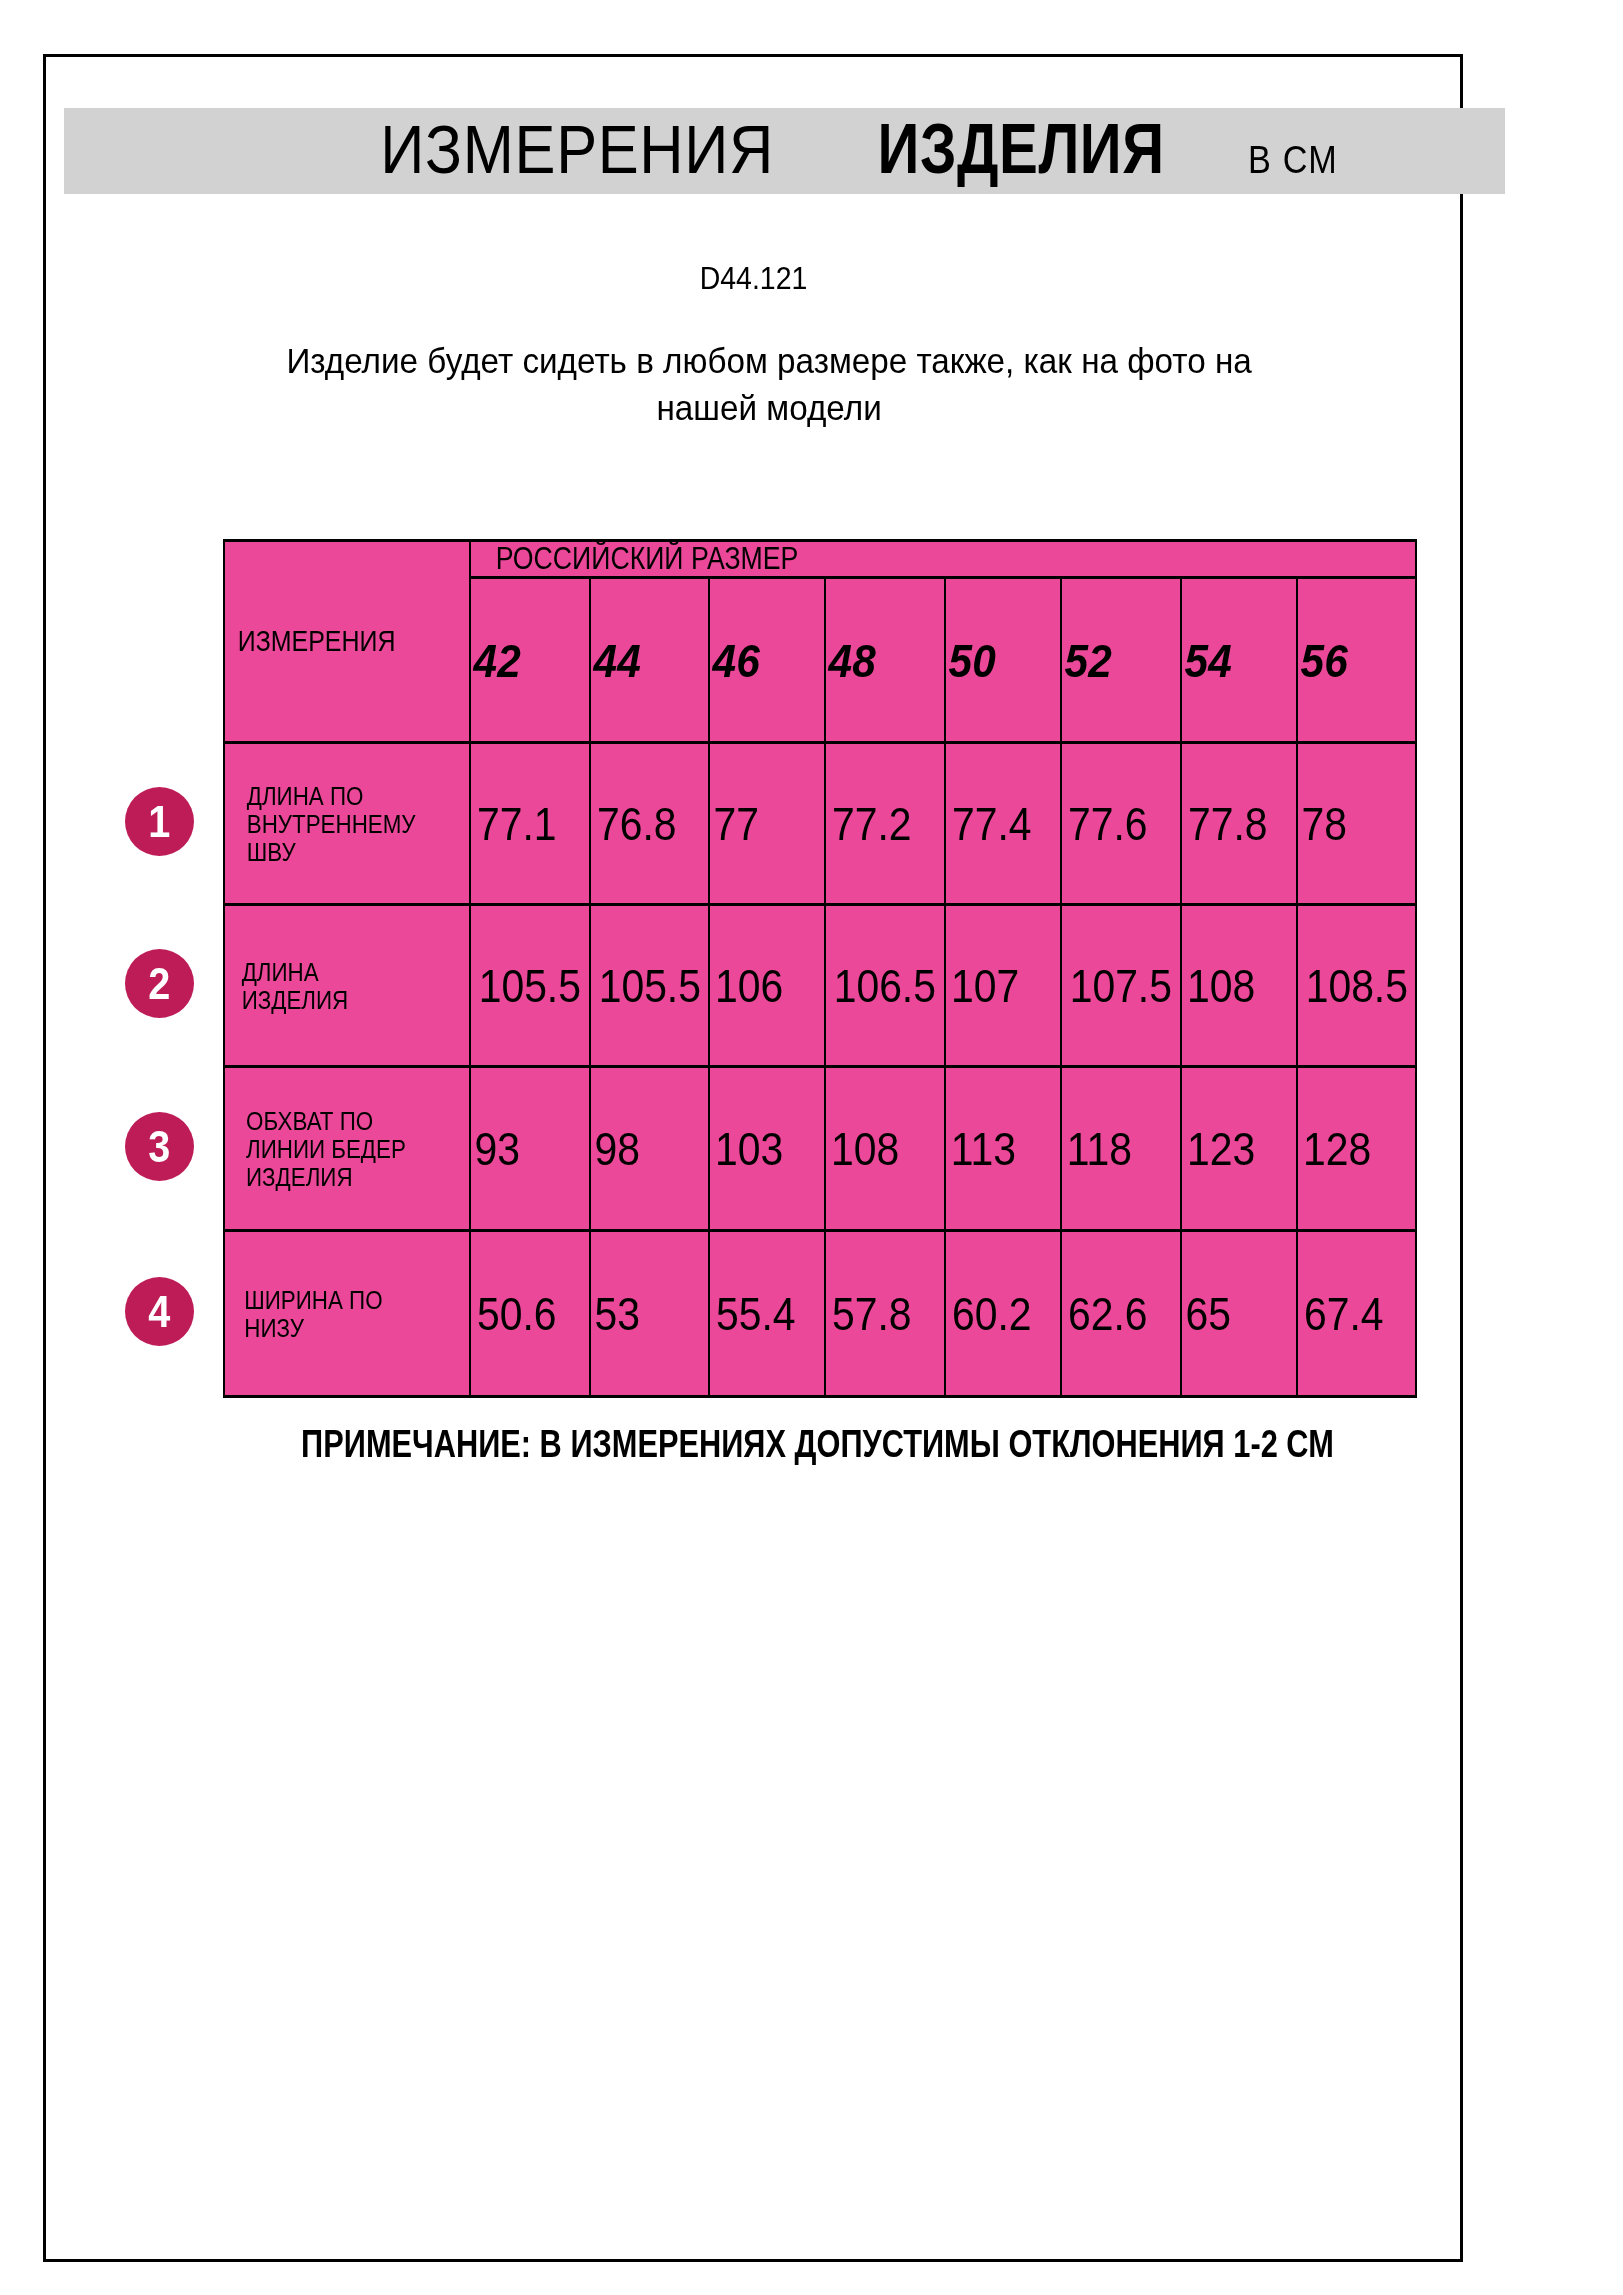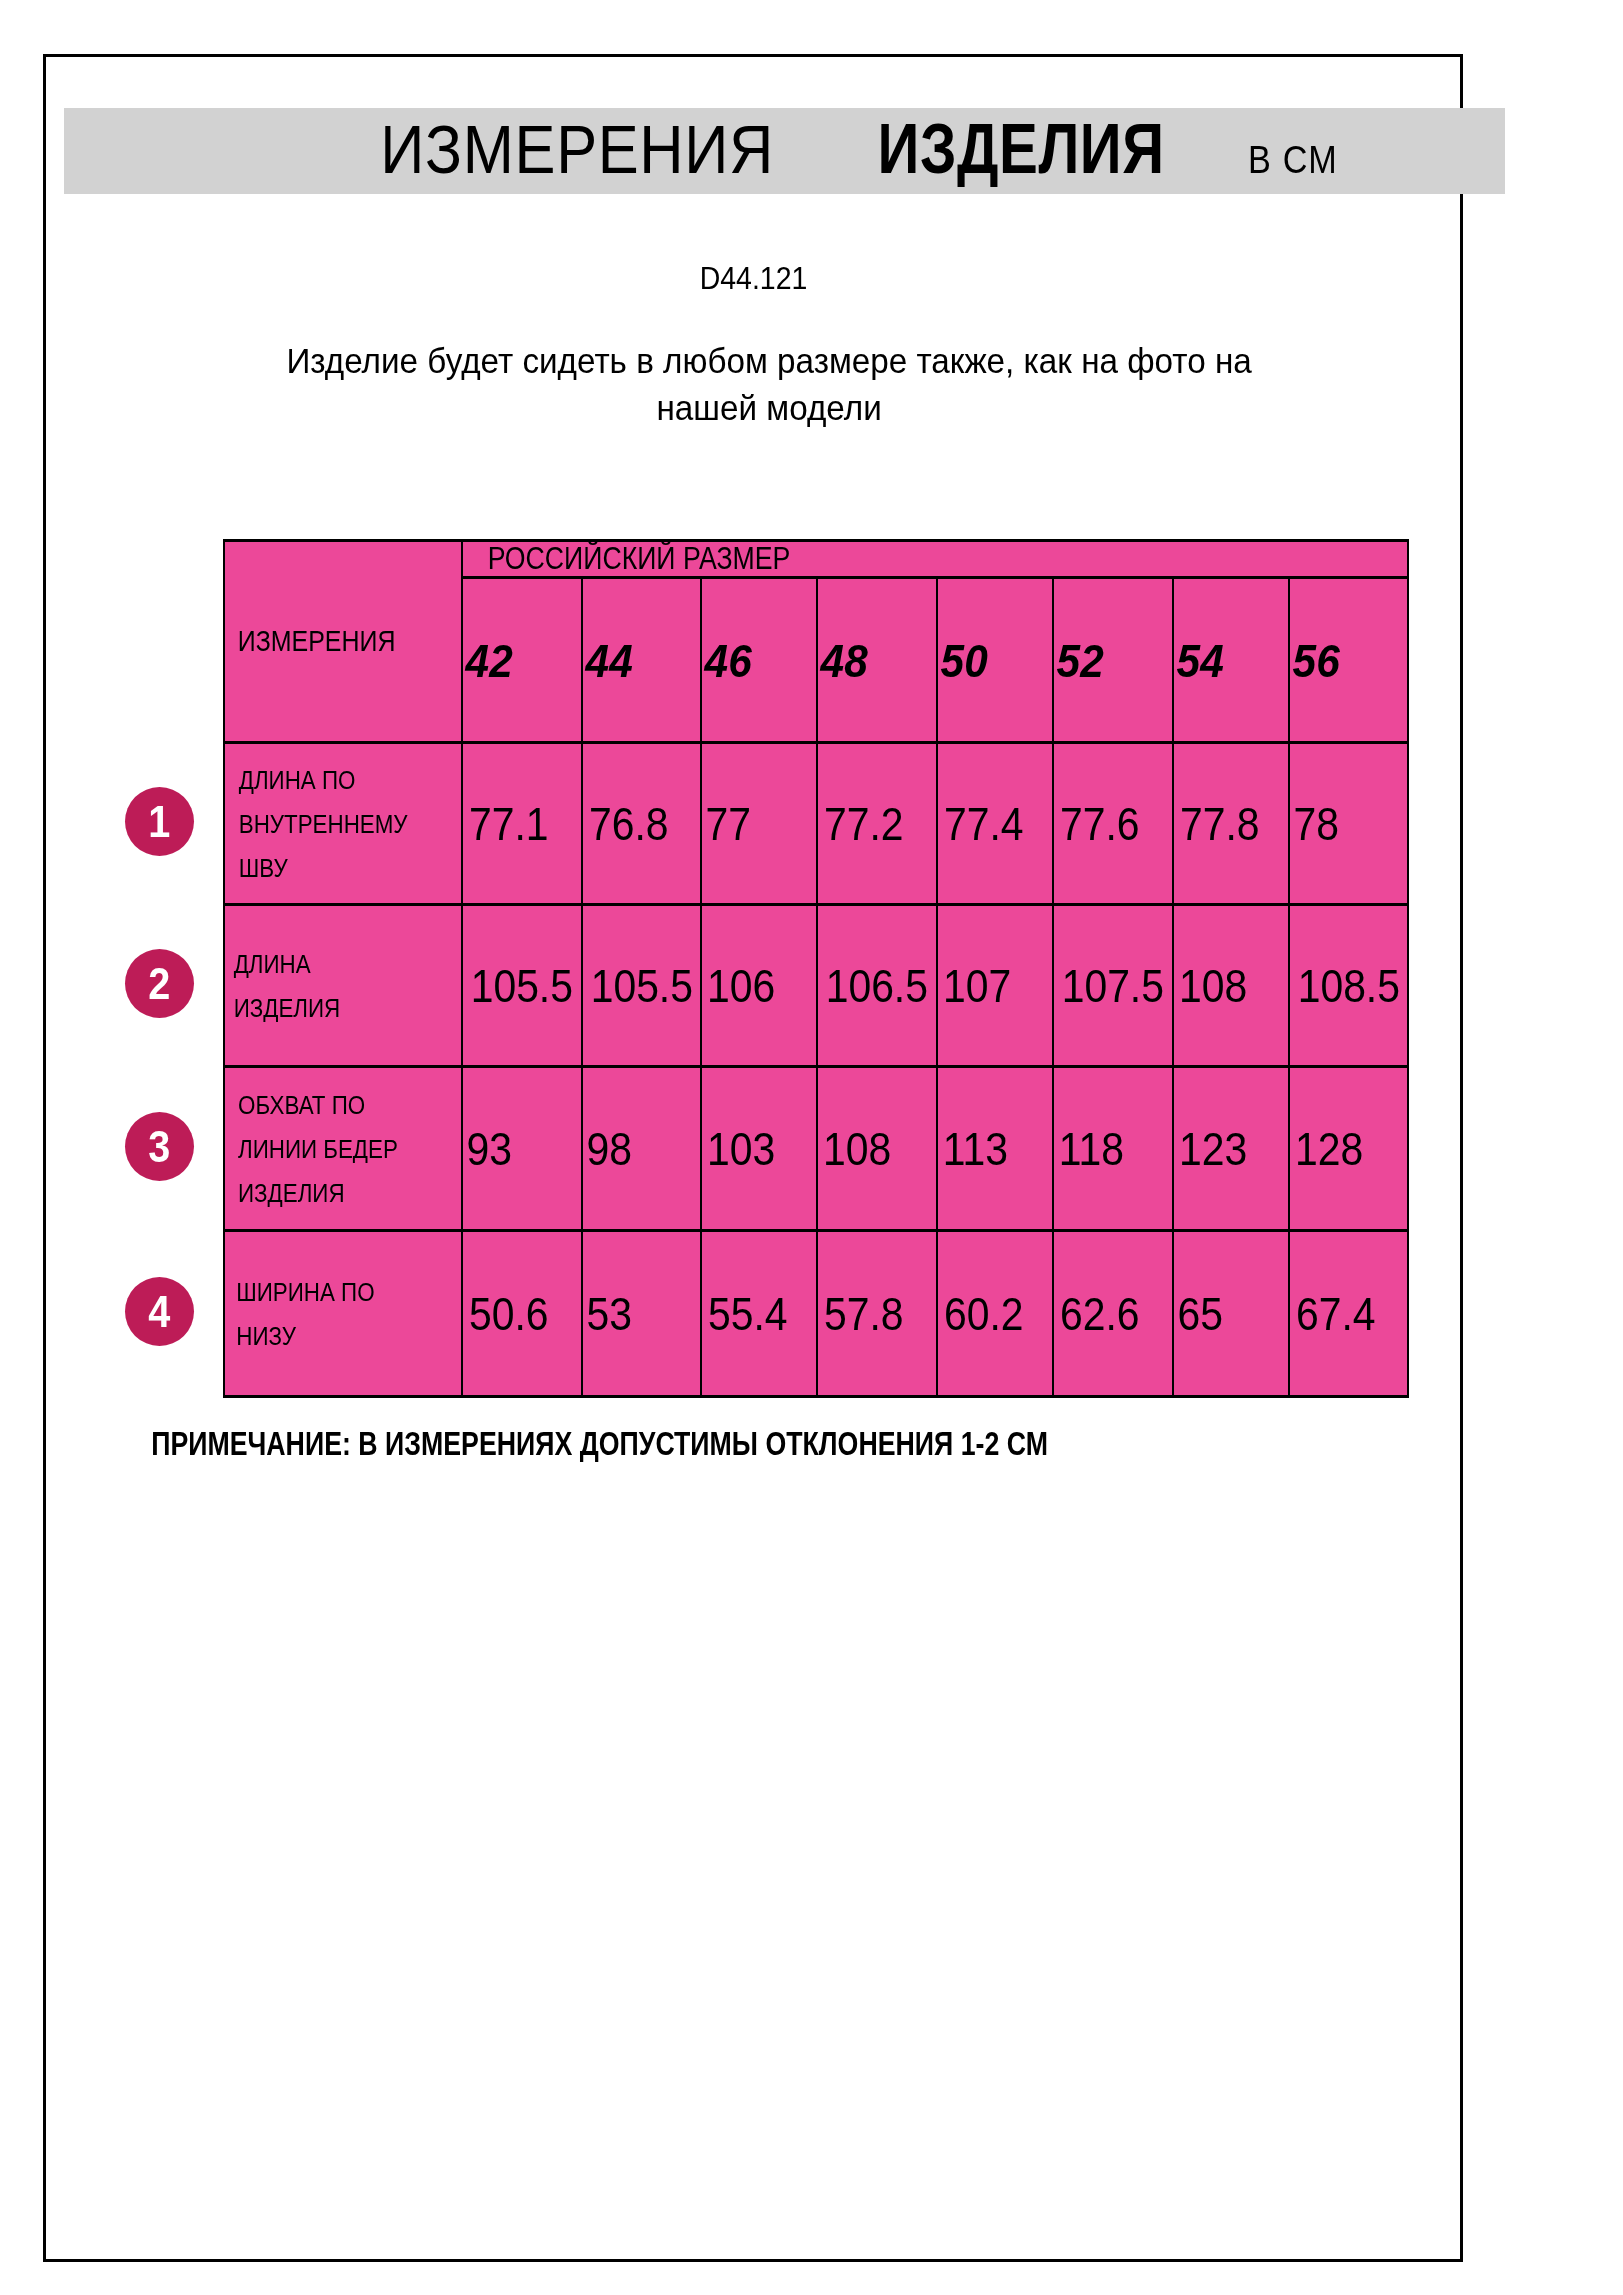--- a/index.html
+++ b/index.html
@@ -37,34 +37,34 @@
   .col-size{width:114px;}
   .tr-group{height:36px;}
   .tr-sizes{height:165px;}
   tbody tr:nth-child(1){height:162px;}
   tbody tr:nth-child(2){height:162px;}
   tbody tr:nth-child(3){height:164px;}
   tbody tr:nth-child(4){height:166px;}
   th.group{font-size:31px;font-weight:400;line-height:34px;}
   th.corner{font-size:29px;font-weight:400;}
   th.size{font-size:47px;font-weight:700;font-style:italic;}
-  td.label{font-size:26px;font-weight:400;line-height:44px;}
+  td.label{font-size:26px;font-weight:400;line-height:28px;padding-left:8px;}
   td.value{font-size:47px;font-weight:400;}
 
   .badges{position:absolute;left:0;top:0;}
   .badge{position:absolute;left:79px;width:69px;height:69px;border-radius:50%;
          display:flex;align-items:center;justify-content:center;}
   .badge:nth-child(1){top:730px;}
   .badge:nth-child(2){top:892px;}
   .badge:nth-child(3){top:1055px;}
   .badge:nth-child(4){top:1220px;}
   .badge span{color:#fff;font-size:44px;font-weight:700;transform:scaleX(.9);}
 
-  .note-line{position:absolute;left:0;right:5px;top:1366px;text-align:left;
-             font-size:33px;font-weight:700;line-height:42px;}
+  .note-line{position:absolute;left:0;right:5px;top:1366px;text-align:right;
+             font-size:38px;font-weight:700;line-height:42px;}
 </style>
 </head>
 <body>
 
 <div class="page">
   <div class="frame">
 
     <div class="title-bar" style="background: rgb(210, 210, 210);">
       <span class="cnd sx89 t1">ИЗМЕРЕНИЯ</span>
       <span class="cnd sx82 t2">ИЗДЕЛИЯ</span>

